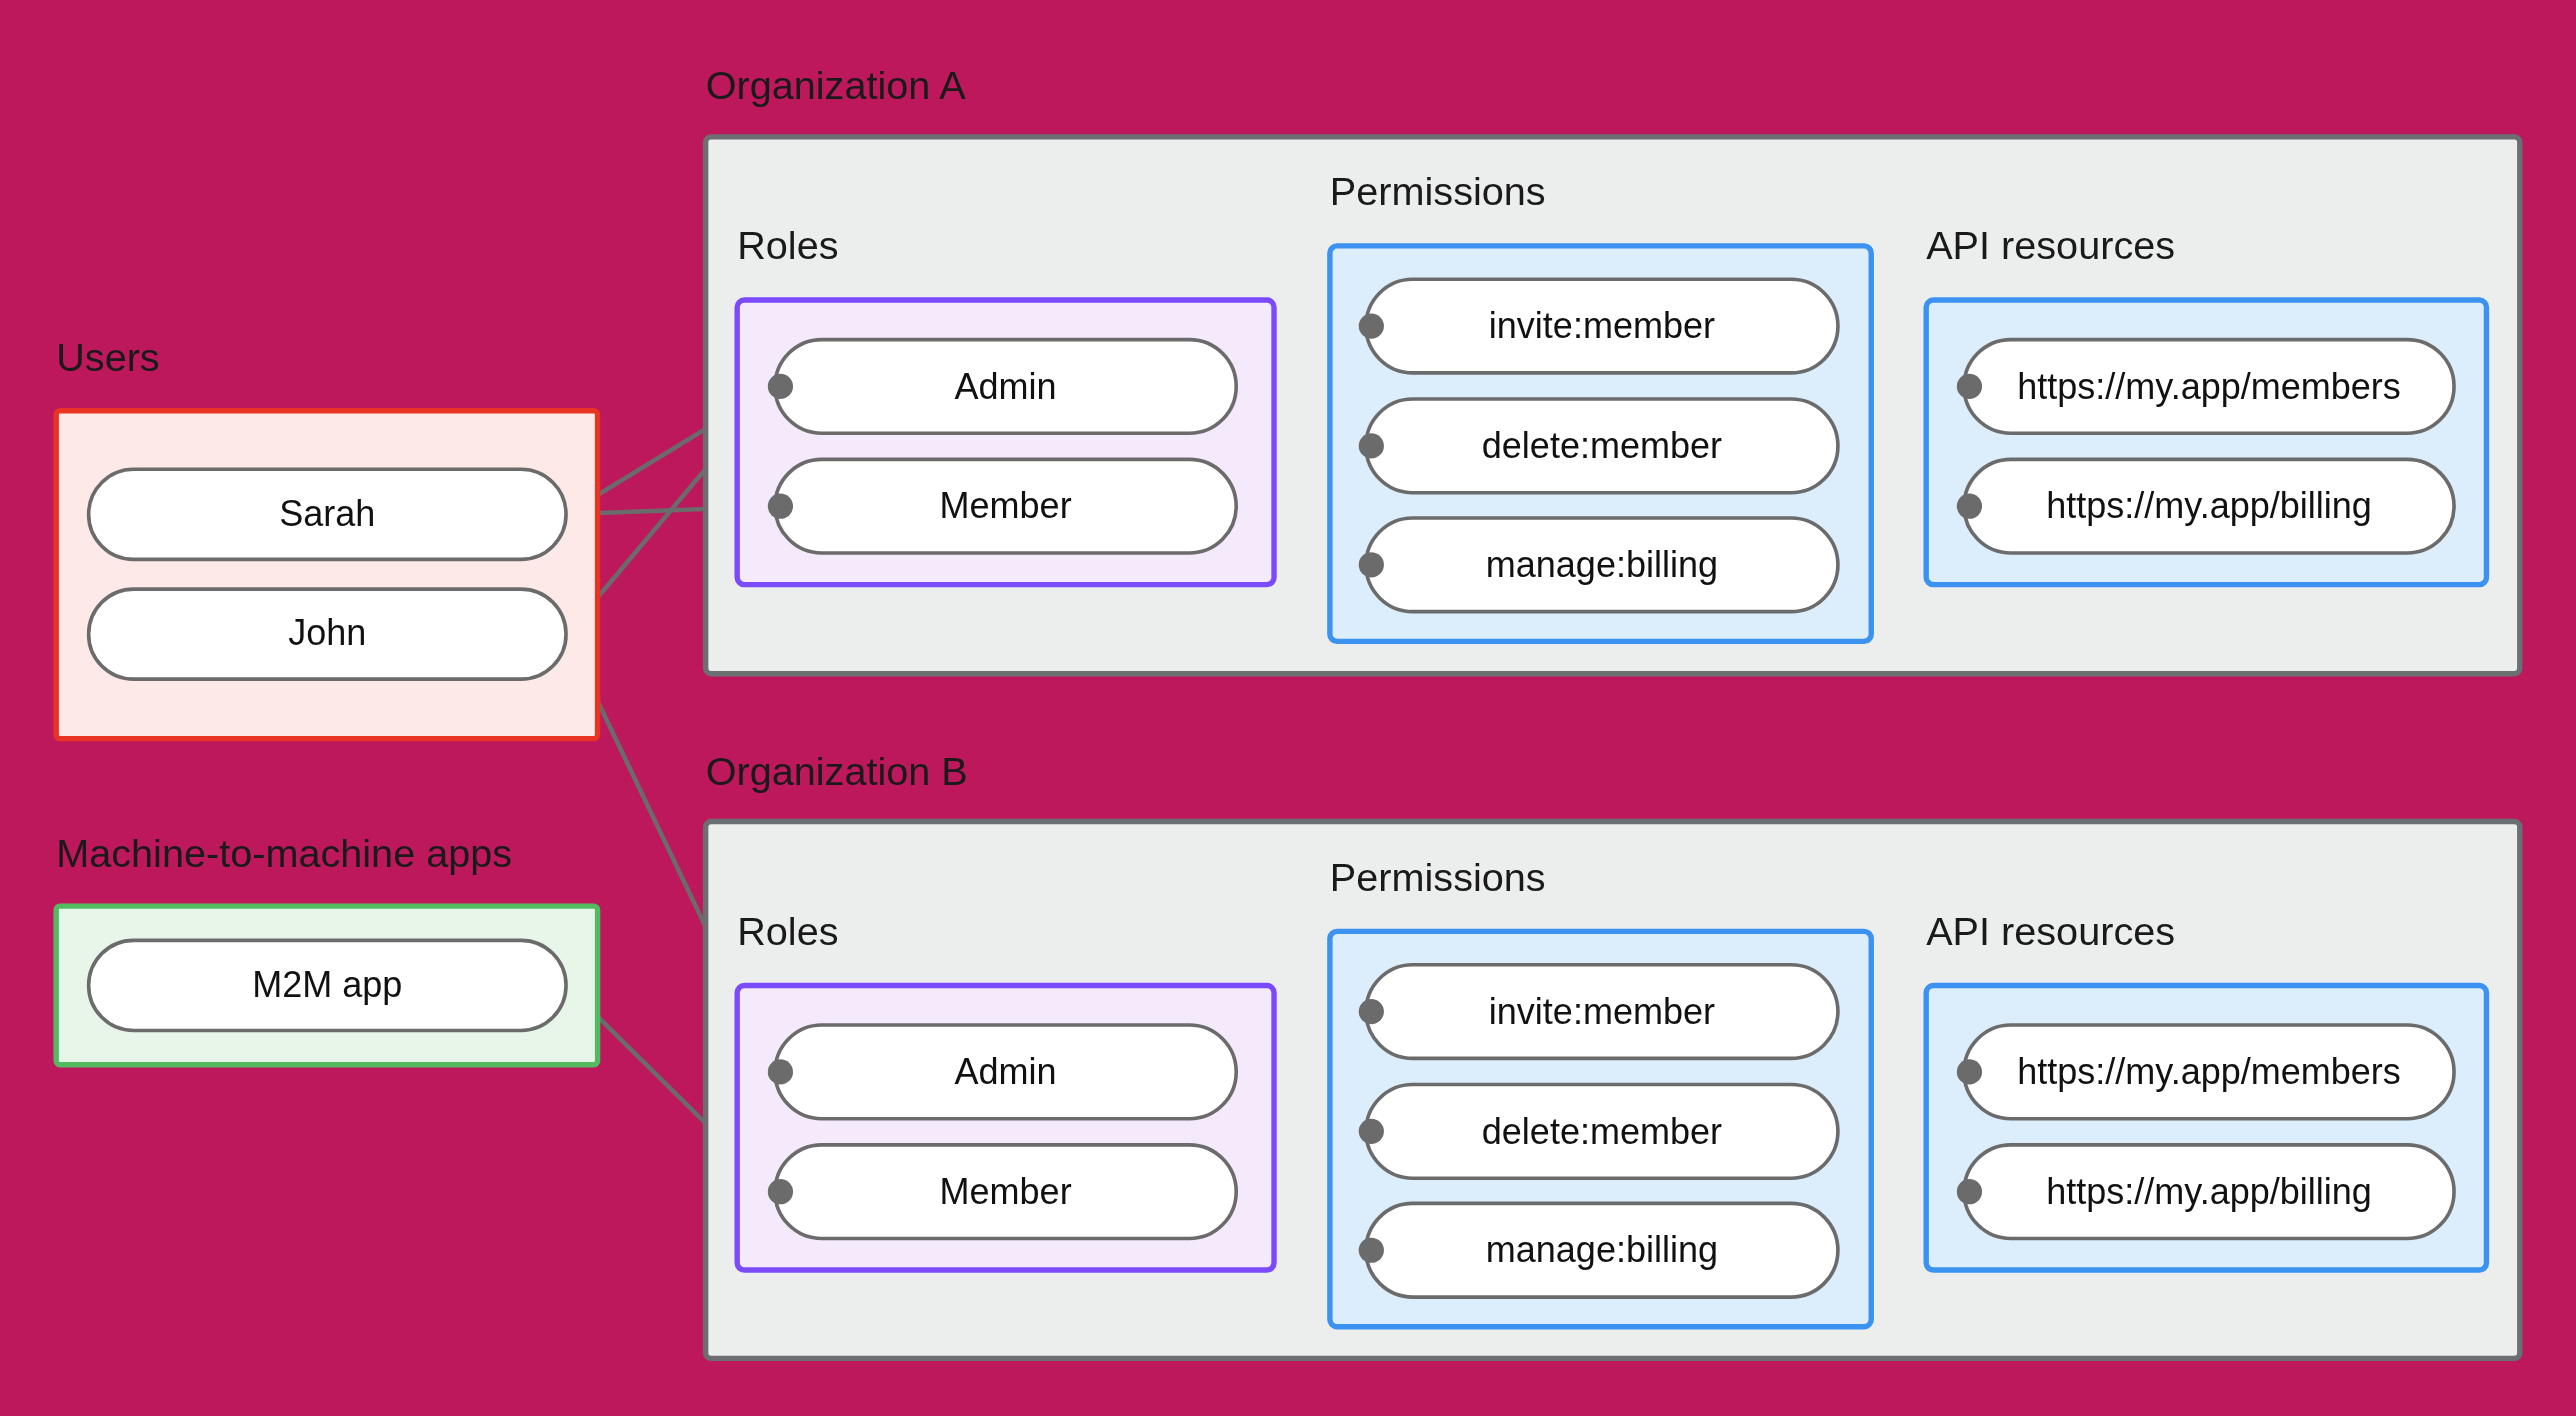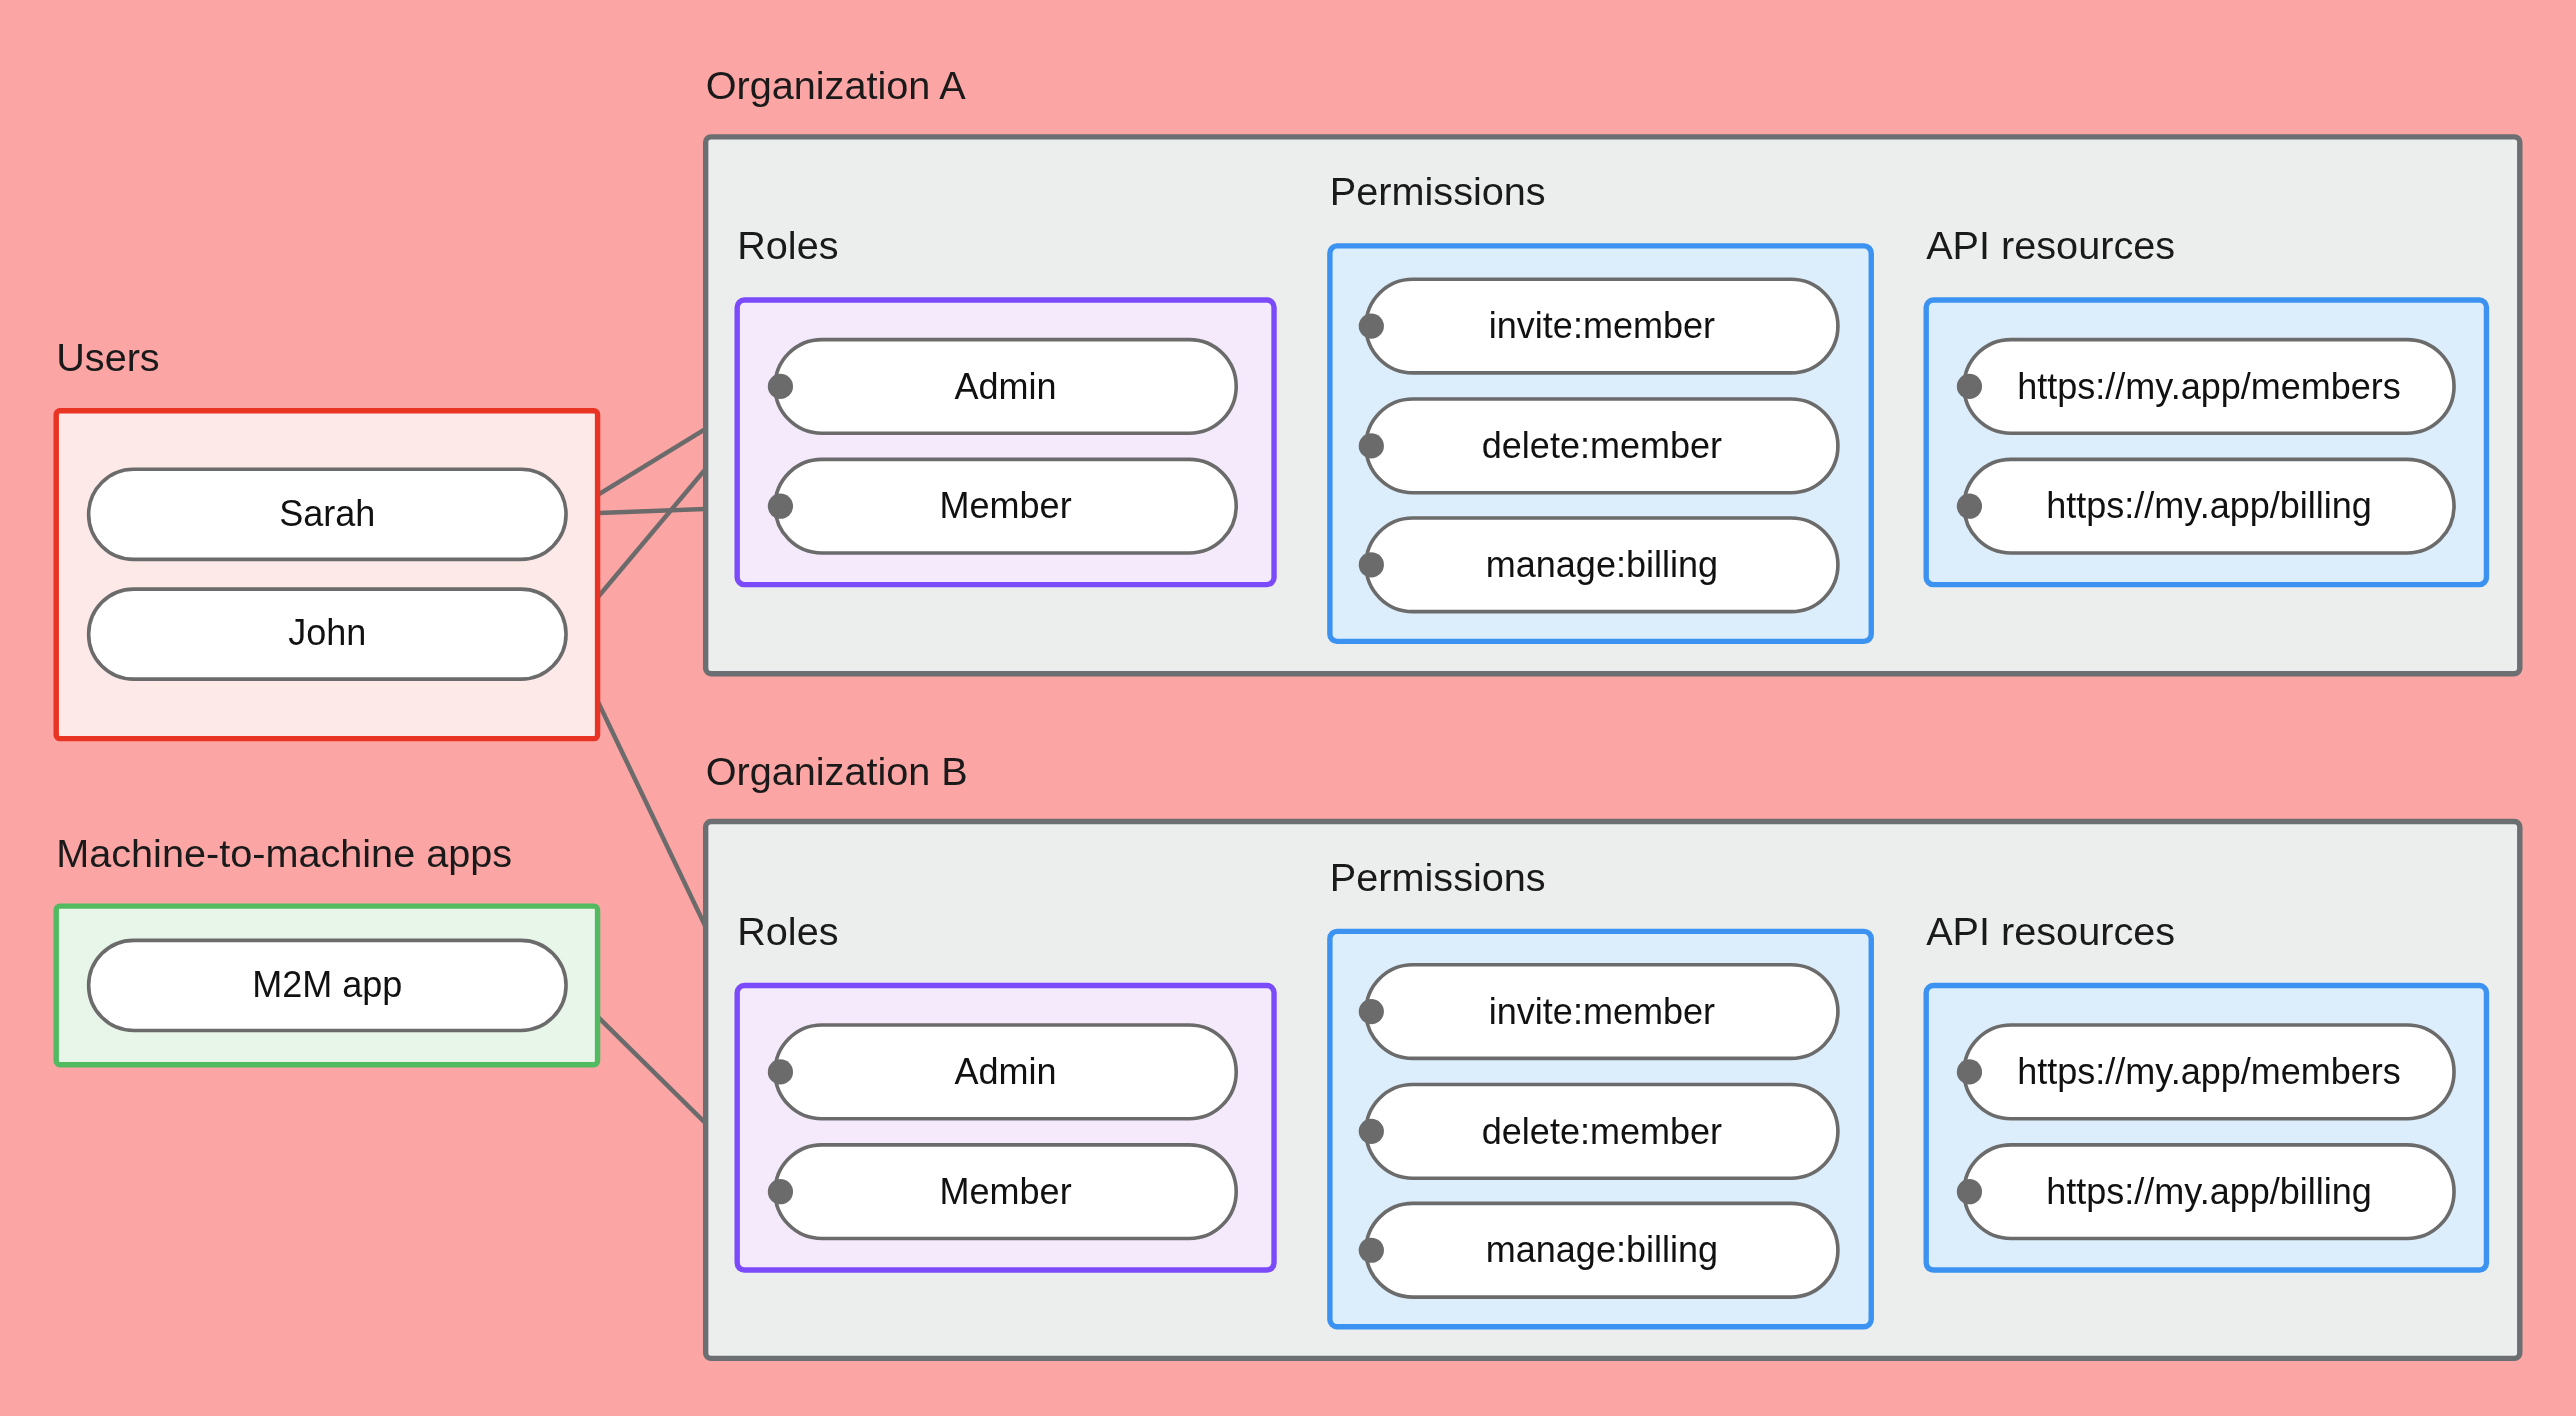--- a/index.html
+++ b/index.html
@@ -10,21 +10,21 @@
   body {
     width: 2576px;
     height: 1416px;
     font-family: "Liberation Sans", sans-serif;
     overflow: hidden;
   }
   #stage {
     position: relative;
     width: 2576px;
     height: 1416px;
-    background: #fca5a5;
+    background: #be185d;
   }
   svg.diagram {
     position: absolute;
     inset: 0;
     width: 2576px;
     height: 1416px;
     display: block;
   }
   .group-title {
     font-size: 44px;

